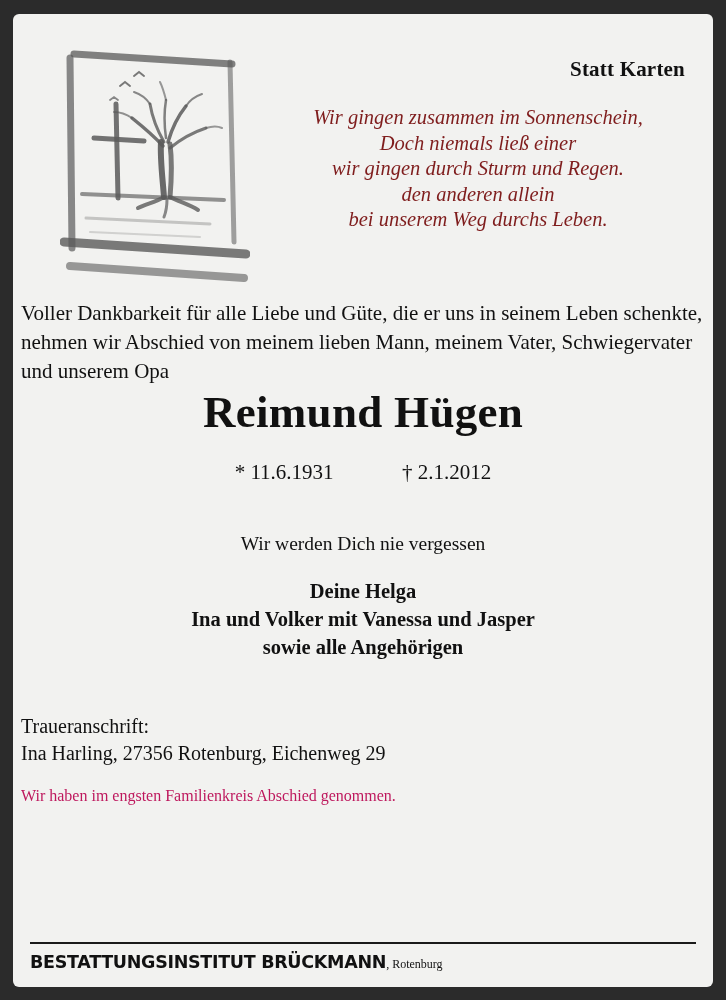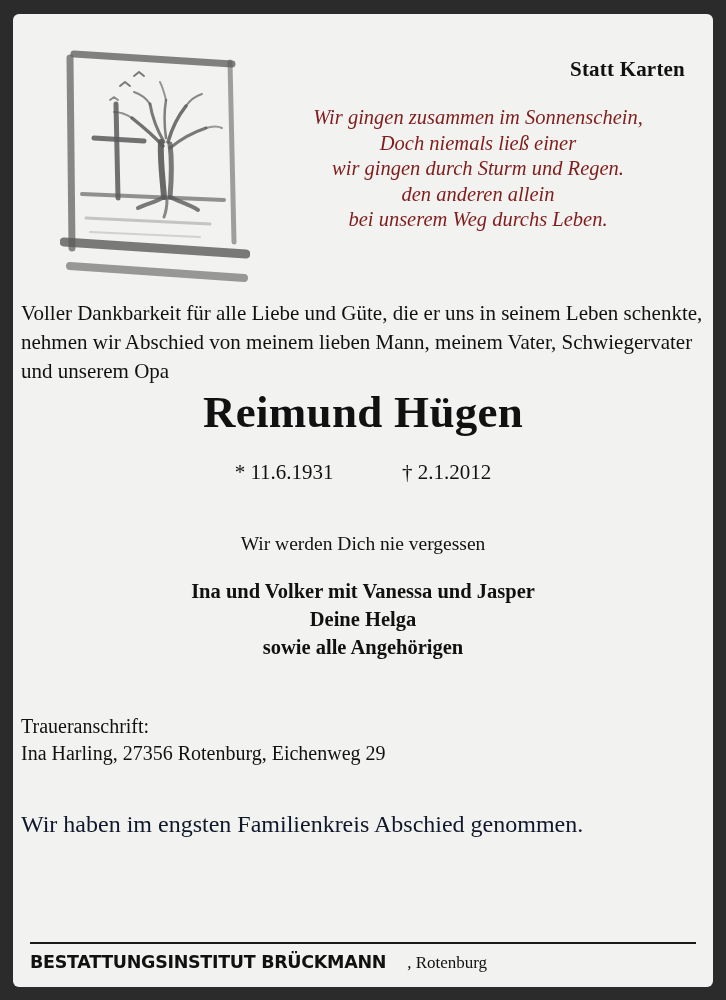--- a/index.html
+++ b/index.html
@@ -103,45 +103,44 @@
     line-height: 28px;
     color: #111;
   }
   .addr {
     margin-top: 52px;
     font-size: 20px;
     line-height: 27px;
     color: #111;
   }
   .note {
-    margin-top: 44px;
-    font-size: 24px;
-    color: #0f172a;
+    margin-top: 20px;
+    font-size: 16px;
+    color: #be185d;
   }
   .footer {
     position: absolute;
     left: 17px;
     right: 17px;
     bottom: 14px;
     border-top: 2px solid #1a1a1a;
     padding-top: 7px;
     font-size: 19px;
     color: #111;
     white-space: nowrap;
   }
   .footer .inst {
     font-weight: bold;
     font-family: "DejaVu Sans", sans-serif;
     font-size: 17.5px;
     letter-spacing: -0.3px;
   }
   .footer .town {
-    font-size: 17px;
+    font-size: 12px;
     font-family: "Liberation Serif", serif;
-    padding-left: 21px;
   }
 </style>
 </head>
 <body>
 
 <div class="page">
   <div class="card">
 
     <div class="header">
 
@@ -206,22 +205,22 @@
 
       <div class="dates">
         <span>* 11.6.1931</span>
         <span class="gap"></span>
         <span>† 2.1.2012</span>
       </div>
 
       <div class="farewell">Wir werden Dich nie vergessen</div>
 
       <div class="family">
+        <div>Deine Helga</div>
         <div>Ina und Volker mit Vanessa und Jasper</div>
-        <div>Deine Helga</div>
         <div>sowie alle Angehörigen</div>
       </div>
 
       <div class="addr">
         <div>Traueranschrift:</div>
         <div>Ina Harling, 27356 Rotenburg, Eichenweg 29</div>
       </div>
 
       <div class="note">Wir haben im engsten Familienkreis Abschied genommen.</div>
     </div>

